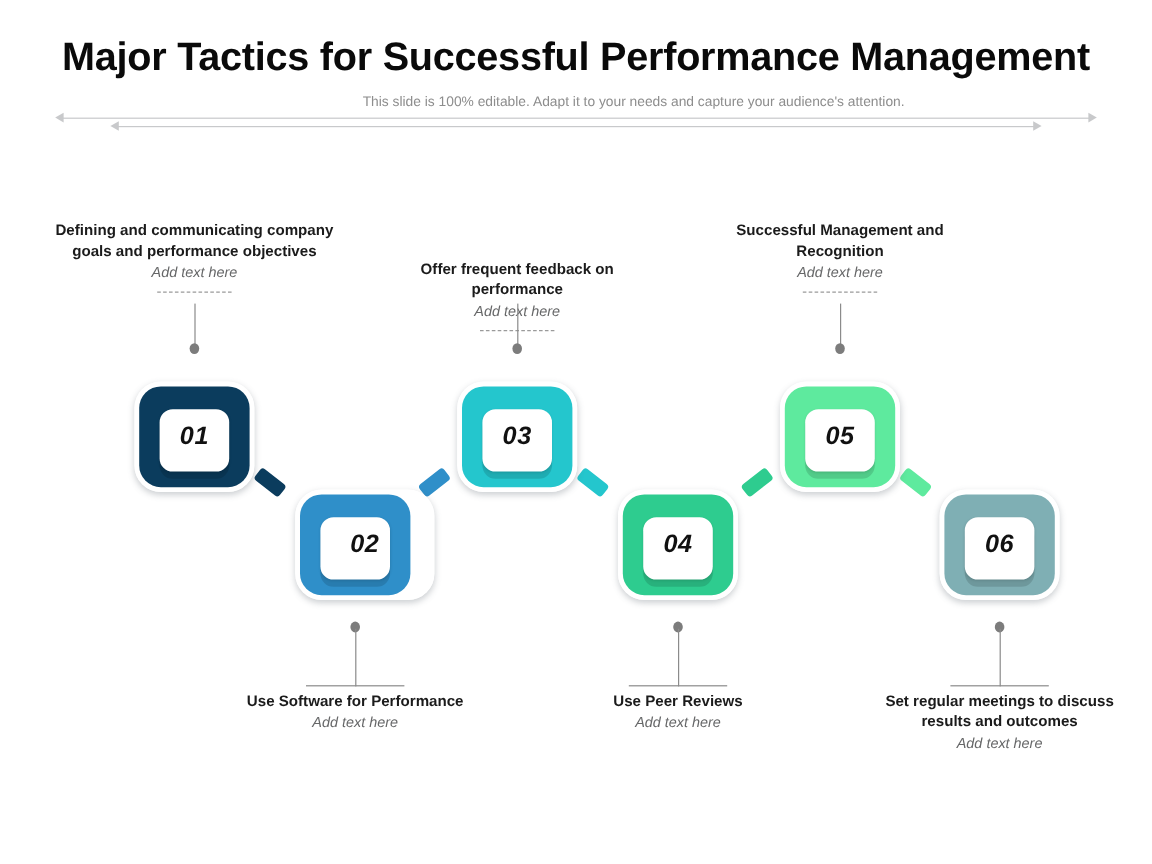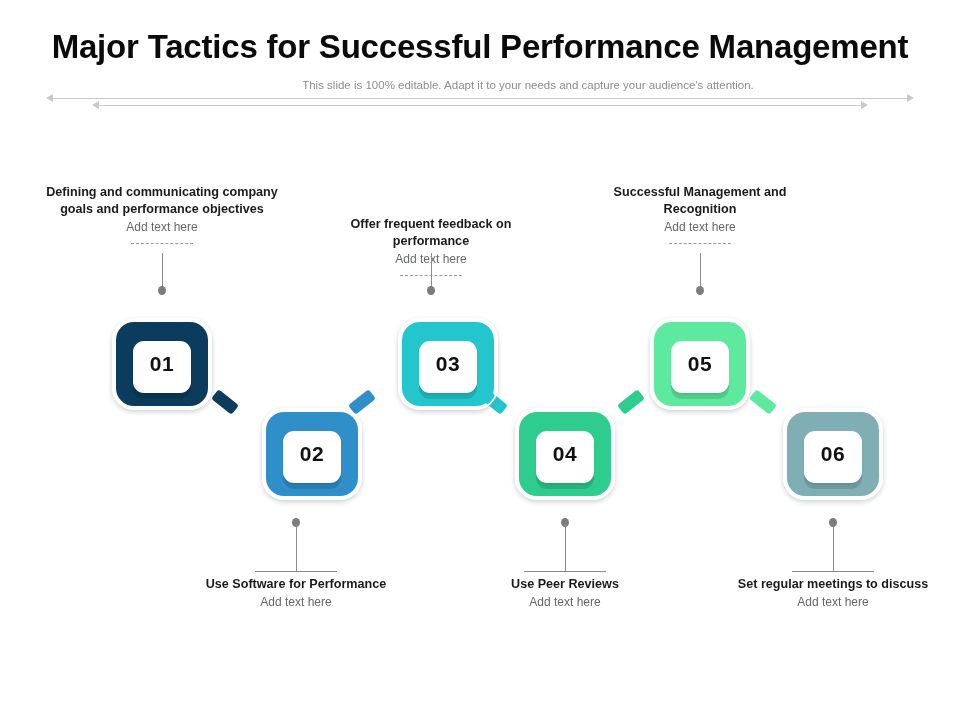--- a/index.html
+++ b/index.html
@@ -73,20 +73,21 @@
     text-align: center;
   }
   .callout .c-title {
     font-size: 12.6px;
     font-weight: bold;
     color: #1b1b1b;
     line-height: 17px;
   }
   .callout .c-sub {
     font-size: 12px;
+    font-style: italic;
     color: #666768;
     line-height: 17px;
     margin-top: 1px;
   }
   .callout .c-dash {
     height: 0;
     border-top: 1px dashed #9a9a9a;
     margin: 7px auto 0 auto;
   }
   .callout .c-solid {
@@ -148,20 +149,21 @@
     position: absolute;
     left: 0; top: 0;
     width: 100%; height: 100%;
     display: flex;
     align-items: center;
     justify-content: center;
     font-size: 21px;
     font-weight: bold;
     color: #111111;
     letter-spacing: 0.5px;
+    font-style: italic;
   }
 
   .connector {
     position: absolute;
     width: 26px;
     height: 12px;
     border-radius: 3px;
   }
 </style>
 </head>
@@ -217,29 +219,29 @@
   <div class="connector" style="left:750px; top:396px; transform:rotate(38deg); background:#5eea9e;"></div>
 
   <div class="step" style="left:112px; top:318px;">
     <div class="outer-halo"></div>
     <div class="outer" style="background:#0b3c5d;"></div>
     <div class="inner-shadow"></div>
     <div class="inner"></div>
     <div class="num">01</div>
   </div>
 
-  <div class="step" style="left:262px; top:408px;">
+  <div class="step" style="left:246px; top:408px;padding-left:16px;">
     <div class="outer-halo"></div>
     <div class="outer" style="background:#2f8fc9;"></div>
     <div class="inner-shadow"></div>
     <div class="inner"></div>
     <div class="num">02</div>
   </div>
 
-  <div class="step" style="left:398px; top:318px;">
+  <div class="step" style="left:381px; top:318px;">
     <div class="outer-halo"></div>
     <div class="outer" style="background:#24c6cd;"></div>
     <div class="inner-shadow"></div>
     <div class="inner"></div>
     <div class="num">03</div>
   </div>
 
   <div class="step" style="left:515px; top:408px;">
     <div class="outer-halo"></div>
     <div class="outer" style="background:#2ecc8f;"></div>
@@ -278,16 +280,17 @@
     <div class="c-solid" style="width:82px;"></div>
     <div class="c-title">Use Peer Reviews</div>
     <div class="c-sub">Add text here</div>
   </div>
 
   <div class="dot" style="left:829px; top:518px;"></div>
   <div class="stem" style="left:833px; top:524px; height:48px;"></div>
   <div class="callout" style="left:713px; top:571px; width:240px;">
     <div class="c-solid" style="width:82px;"></div>
     <div class="c-title">Set regular meetings to discuss</div>
+    <div class="c-title">results and outcomes</div>
     <div class="c-sub">Add text here</div>
   </div>
 
 </div>
 
 </body></html>

